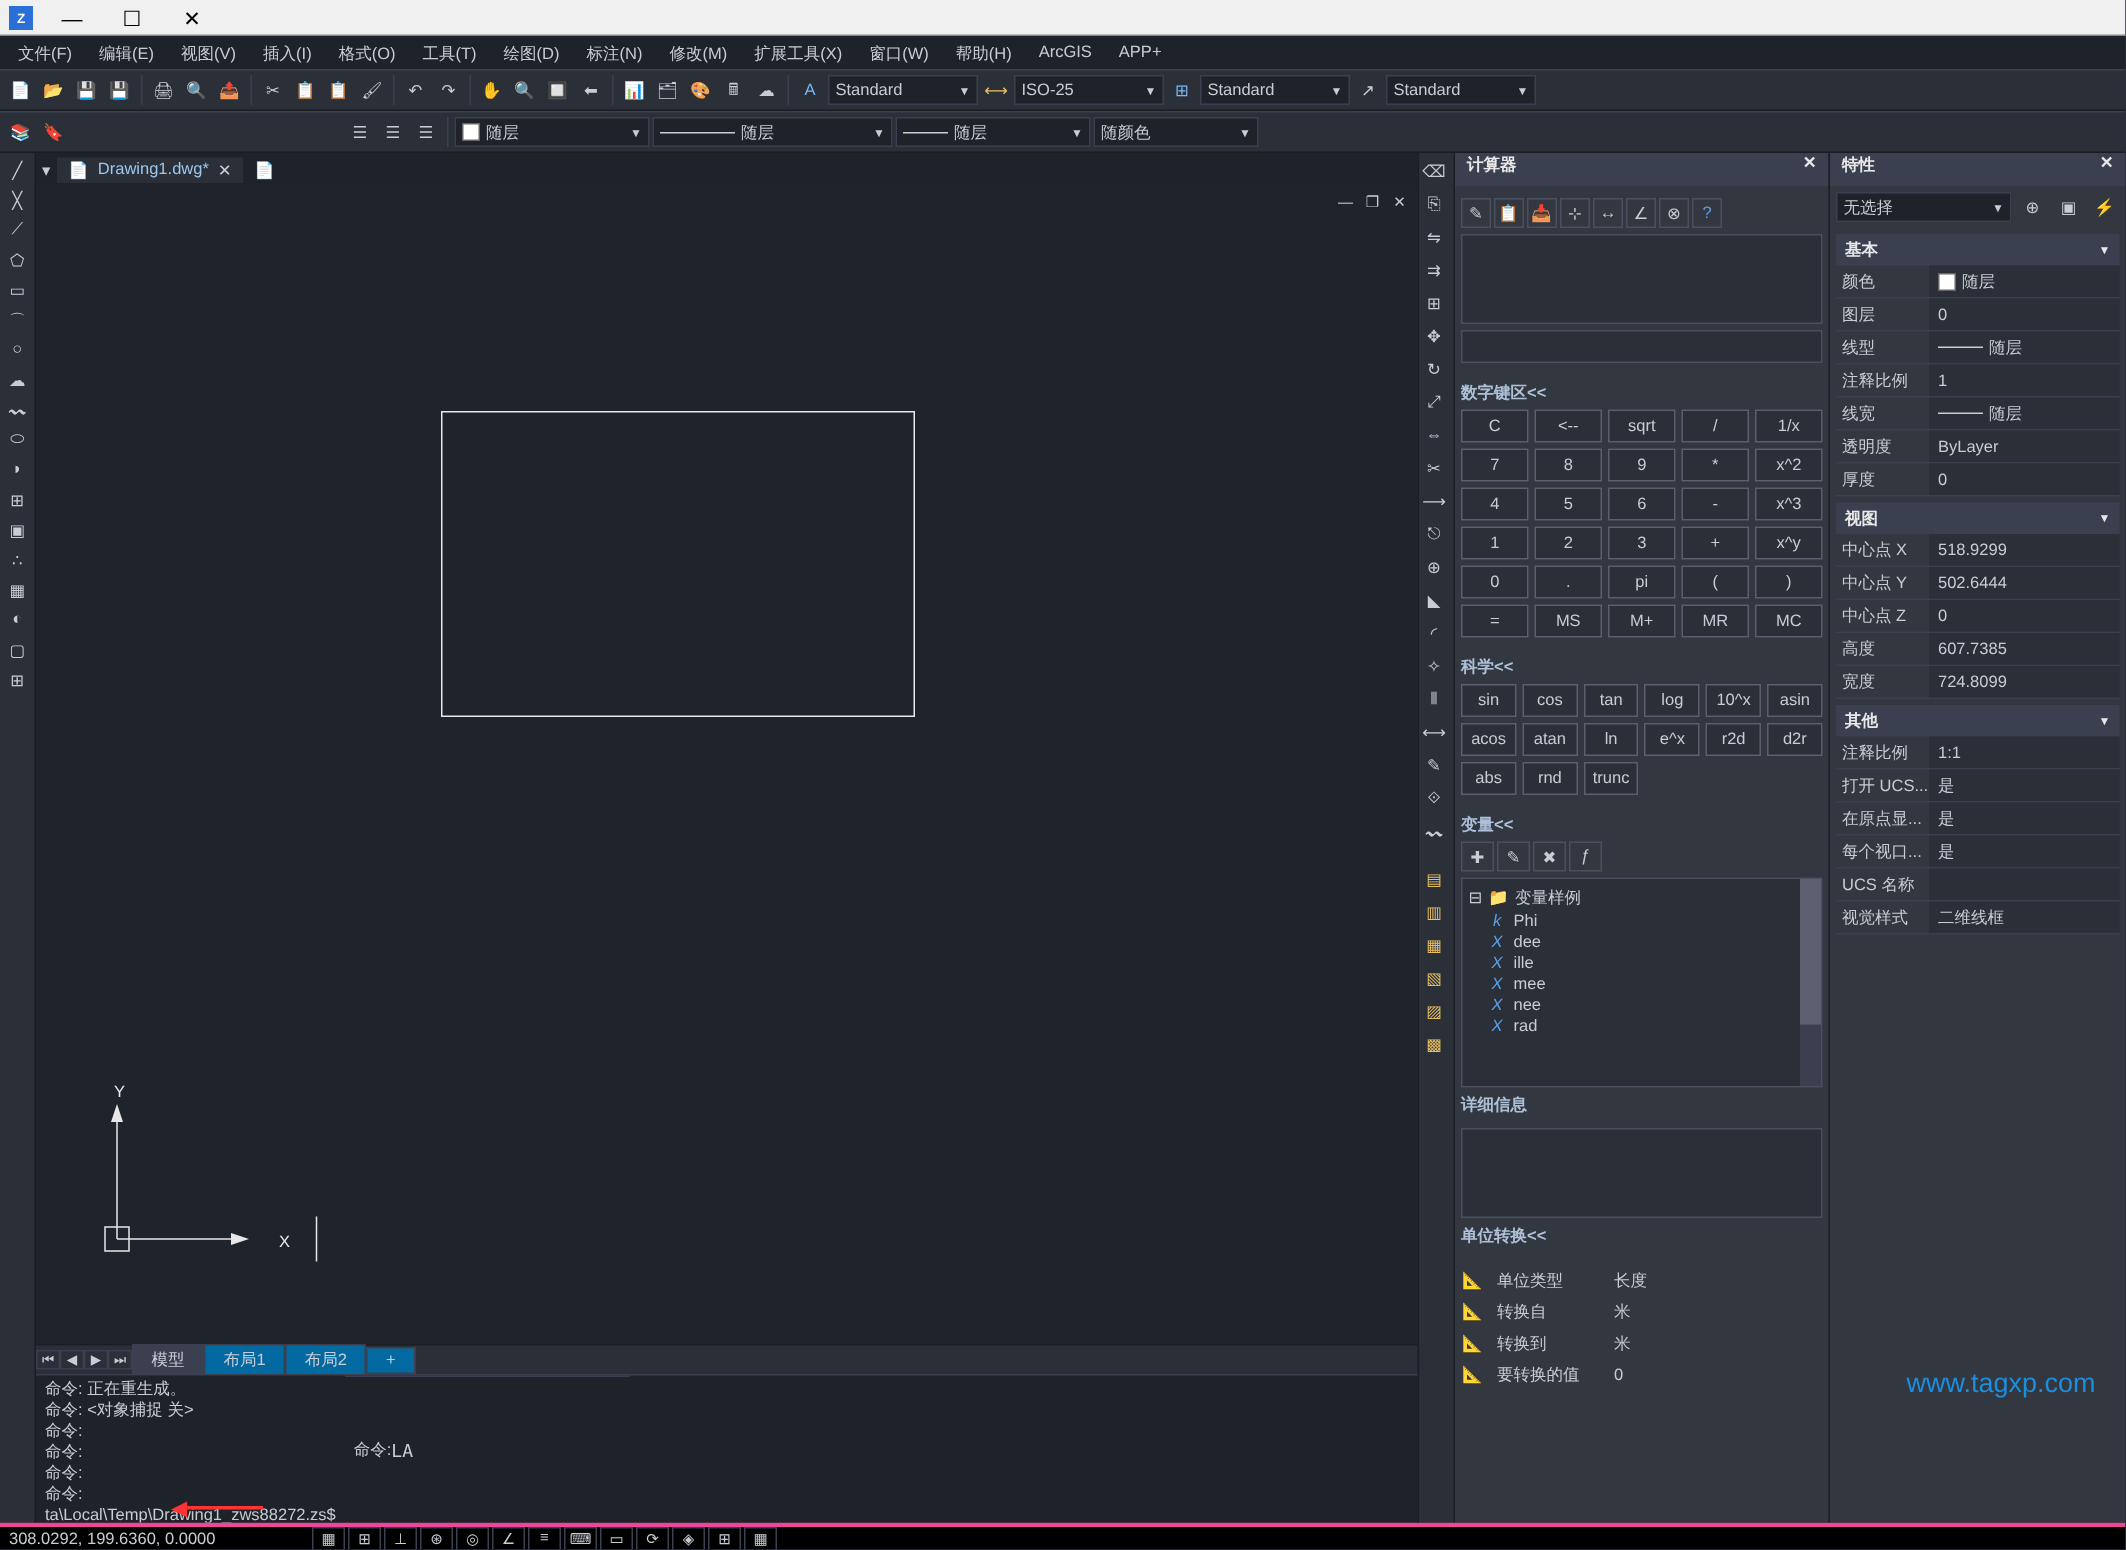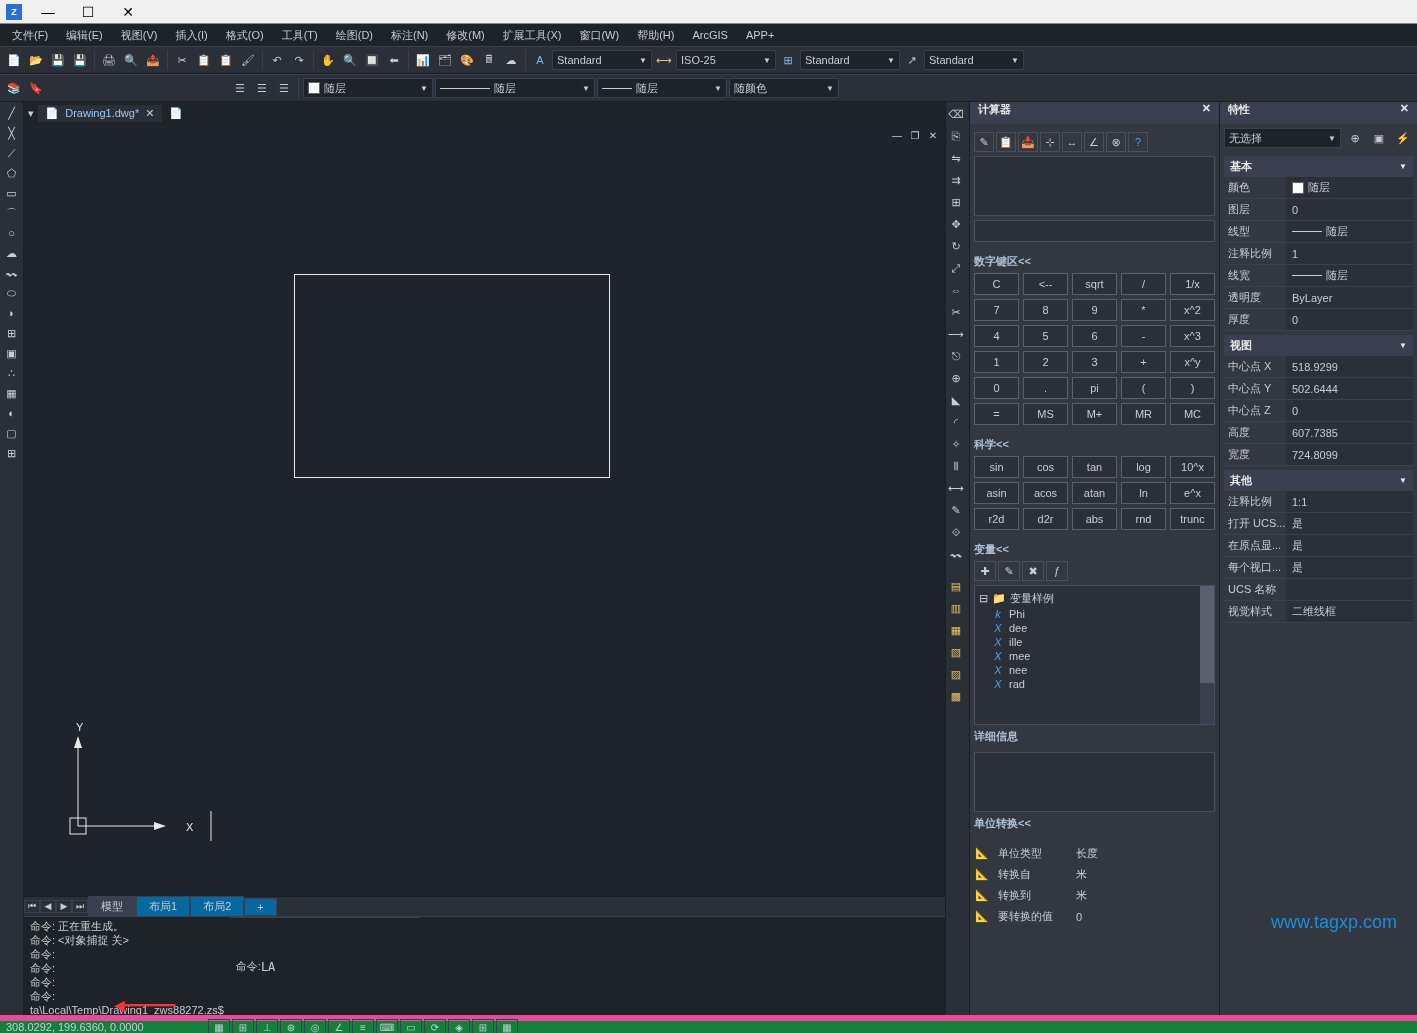--- a/index.html
+++ b/index.html
@@ -49,21 +49,21 @@
 .panel-head .x{margin-left:auto;cursor:pointer}
 .panel-body{flex:1;overflow:auto;padding:4px}
 .calc{width:250px}
 .calc .tool-row{display:flex;gap:2px;padding:4px 0}
 .calc .tool-row .tb-btn{border:1px solid #4a5060}
 .calc-display{height:60px;background:#2b2f38;border:1px solid #4a5060;margin-bottom:4px}
 .calc-disp2{height:22px;background:#2b2f38;border:1px solid #4a5060;margin-bottom:8px}
 .sect-head{padding:4px 0;color:#adc0d8;font-weight:bold;cursor:pointer}
 .keypad{display:grid;grid-template-columns:repeat(5,1fr);gap:4px;margin-bottom:8px}
 .keypad button,.sci-pad button{height:22px;background:#2b2f38;border:1px solid #5a6070;color:#c8ccd4;cursor:pointer;font-size:11px}
-.sci-pad{display:grid;grid-template-columns:repeat(5,1fr);gap:4px;margin-bottom:8px}
+.sci-pad{display:grid;grid-template-columns:repeat(6,1fr);gap:4px;margin-bottom:8px}
 .var-tabs{display:flex;gap:2px;margin-bottom:4px}
 .var-tabs .tb-btn{border:1px solid #4a5060;width:22px;height:20px}
 .var-tree{height:140px;background:#2b2f38;border:1px solid #4a5060;overflow:auto;padding:4px;position:relative}
 .var-tree .row{display:flex;align-items:center;gap:4px;padding:1px 0 1px 12px}
 .var-tree .row.h{padding-left:0}
 .var-tree .k{color:#5a9fe8;font-style:italic;width:14px;text-align:center}
 .var-tree .x{color:#5a9fe8;font-style:italic;width:14px;text-align:center}
 .scrollbar{position:absolute;right:0;top:0;width:14px;height:100%;background:#3a4050}
 .scrollbar .thumb{width:100%;background:#5a6070}
 .detail{height:60px;background:#2b2f38;border:1px solid #4a5060;margin-top:4px;padding:4px}
@@ -74,21 +74,21 @@
 .unit-row .val{flex:1;color:#c8ccd4}
 .props{width:198px}
 .prop-sel{display:flex;align-items:center;gap:4px;padding:4px}
 .prop-sel .dropdown{flex:1}
 .prop-grid{padding:0 4px}
 .prop-section{background:#3a4050;padding:3px 6px;margin-top:4px;display:flex;align-items:center;color:#e8e8e8;font-weight:bold}
 .prop-section .arr{margin-left:auto;font-size:8px}
 .prop-row{display:flex;border-bottom:1px solid #3a4050;height:22px;align-items:center}
 .prop-row .k{width:62px;padding-left:4px;color:#c8ccd4;overflow:hidden;white-space:nowrap}
 .prop-row .v{flex:1;padding-left:6px;color:#c8ccd4;display:flex;align-items:center;gap:4px;background:#2b2f38;height:100%}
-.status-bar{height:18px;background:#15803d;border-top:6px solid #ec4899;display:flex;align-items:center;padding:0 6px;gap:2px;font-size:11px}
+.status-bar{height:18px;background:#000000;border-top:3px solid #ec4899;display:flex;align-items:center;padding:0 6px;gap:2px;font-size:11px}
 .status-bar .coords{width:200px}
 .status-bar .sb-btn{width:22px;height:16px;display:flex;align-items:center;justify-content:center;border:1px solid #3a4050;cursor:pointer;font-size:10px}
 .watermark{position:absolute;right:20px;bottom:100px;pointer-events:none;text-align:right}
 .watermark .l1{font-size:34px;font-weight:bold;color:#e33;letter-spacing:2px}
 .watermark .l2{font-size:18px;color:#1a8fe0}
 svg{display:block}
 .red-arrow{position:absolute;left:90px;bottom:2px;color:#f33;font-size:14px;pointer-events:none}
 </style>
 </head>
 <body>

